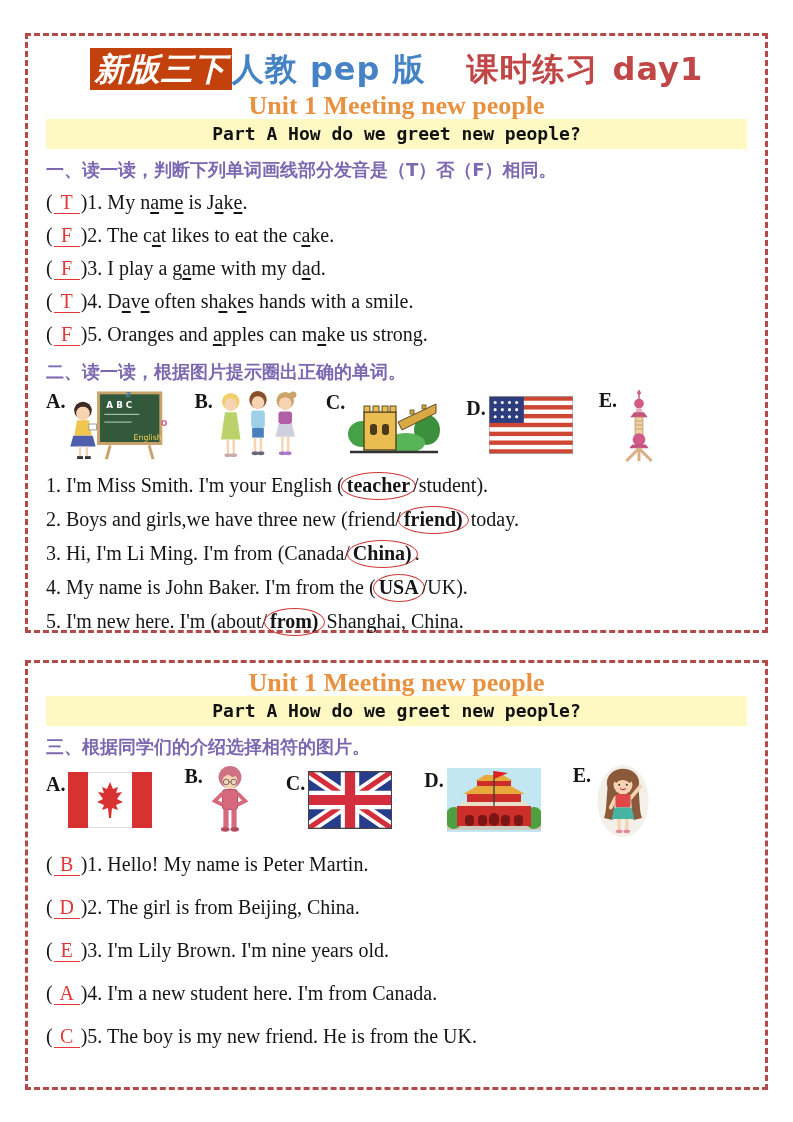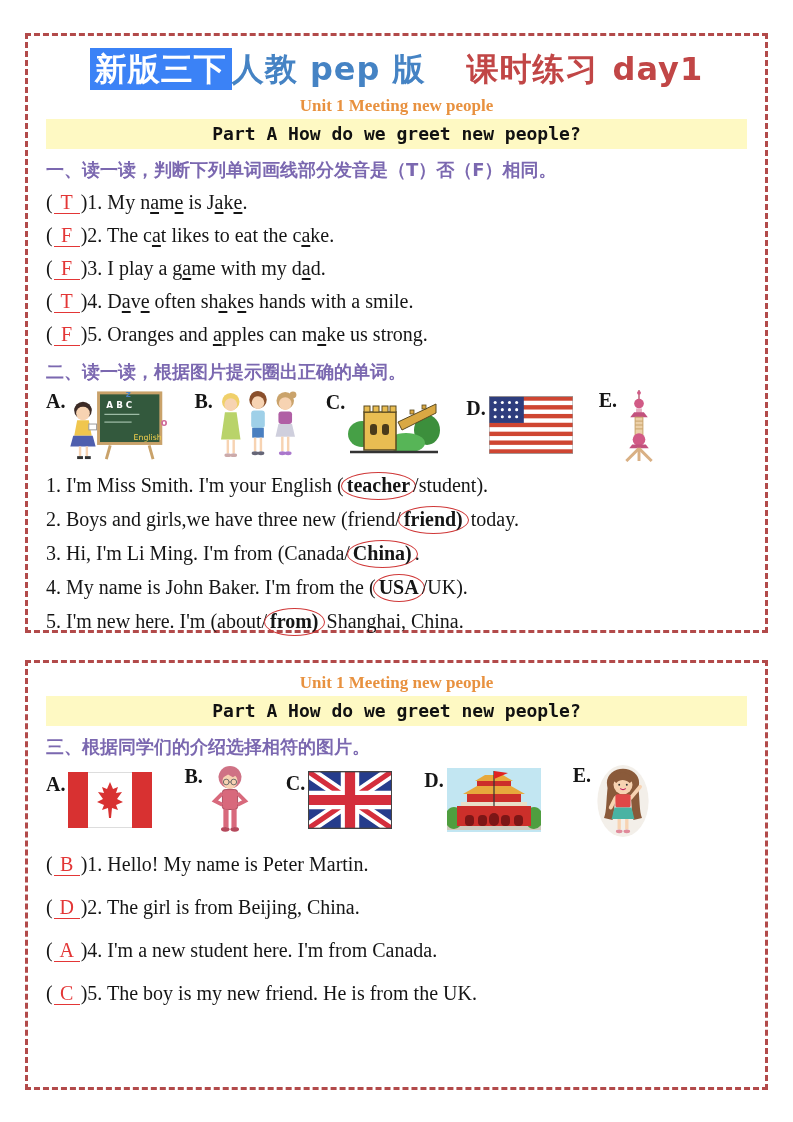--- a/index.html
+++ b/index.html
@@ -4,26 +4,26 @@
 <style>
   html,body{margin:0;padding:0;background:#fff;}
   body{width:793px;height:1122px;position:relative;font-family:"Liberation Serif",serif;color:#151515;}
   .panel{position:absolute;left:25px;width:743px;border:3px dashed #b24a4a;box-sizing:border-box;
          background:#fff;padding:6px 18px 0 18px;}
   #panel-day1{top:33px;height:600px;}
   #panel-day2{top:660px;height:430px;}
 
   .title-line{text-align:center;font-family:"DejaVu Sans",sans-serif;font-weight:bold;
               font-size:32px;line-height:46px;margin-top:4px;letter-spacing:1px;white-space:nowrap;}
-  .badge{background:#3b82f6;color:#fff;padding:2px 5px;}
+  .badge{background:#c2410c;color:#fff;padding:2px 5px;font-style:italic;}
   .series{color:#4583c4;}
   .tred{color:#c14646;margin-left:41px;}
   .day{margin-left:14px;color:#c14646;}
 
-  .unit{text-align:center;font-weight:bold;font-size:17px;color:#e8913f;line-height:27px;}
+  .unit{text-align:center;font-weight:bold;font-size:26px;color:#e8913f;line-height:27px;}
   .part-band{background:#fef9c3;font-family:"DejaVu Sans Mono",monospace;font-weight:bold;
              font-size:18px;text-align:center;line-height:30px;color:#111;}
 
   .ex-heading{font-family:"DejaVu Sans",sans-serif;font-weight:bold;font-size:18px;
               color:#7b68b0;margin:9px 0 4px 0;}
 
   .q-list{font-size:20px;}
   .ex1 .q-row{line-height:33px;}
   .ex2 .q-row{line-height:34px;}
   .ex3 .q-row{line-height:43px;}
@@ -284,18 +284,19 @@
           <line x1="33" y1="59" x2="33" y2="70" stroke="#f7d3b2" stroke-width="3.5"></line>
           <ellipse cx="25" cy="72" rx="3.5" ry="2" fill="#e08a9a"></ellipse>
           <ellipse cx="33" cy="72" rx="3.5" ry="2" fill="#e08a9a"></ellipse>
         </svg>
       </div>
     </div>
 
     <div class="q-list ex3">
         <div class="q-row"><span class="ansg">(<span class="ans">B</span>)</span><span>1. </span><span>Hello! My name is Peter Martin.</span></div>
         <div class="q-row"><span class="ansg">(<span class="ans">D</span>)</span><span>2. </span><span>The girl is from Beijing, China.</span></div>
+        <div class="q-row"><span class="ansg">(<span class="ans">E</span>)</span><span>3. </span><span>I'm Lily Brown. I'm nine years old.</span></div>
         <div class="q-row"><span class="ansg">(<span class="ans">A</span>)</span><span>4. </span><span>I'm a new student here. I'm from Canada.</span></div>
         <div class="q-row"><span class="ansg">(<span class="ans">C</span>)</span><span>5. </span><span>The boy is my new friend. He is from the UK.</span></div>
       </div>
   </section>
 
 </div>
 
 </body></html>

